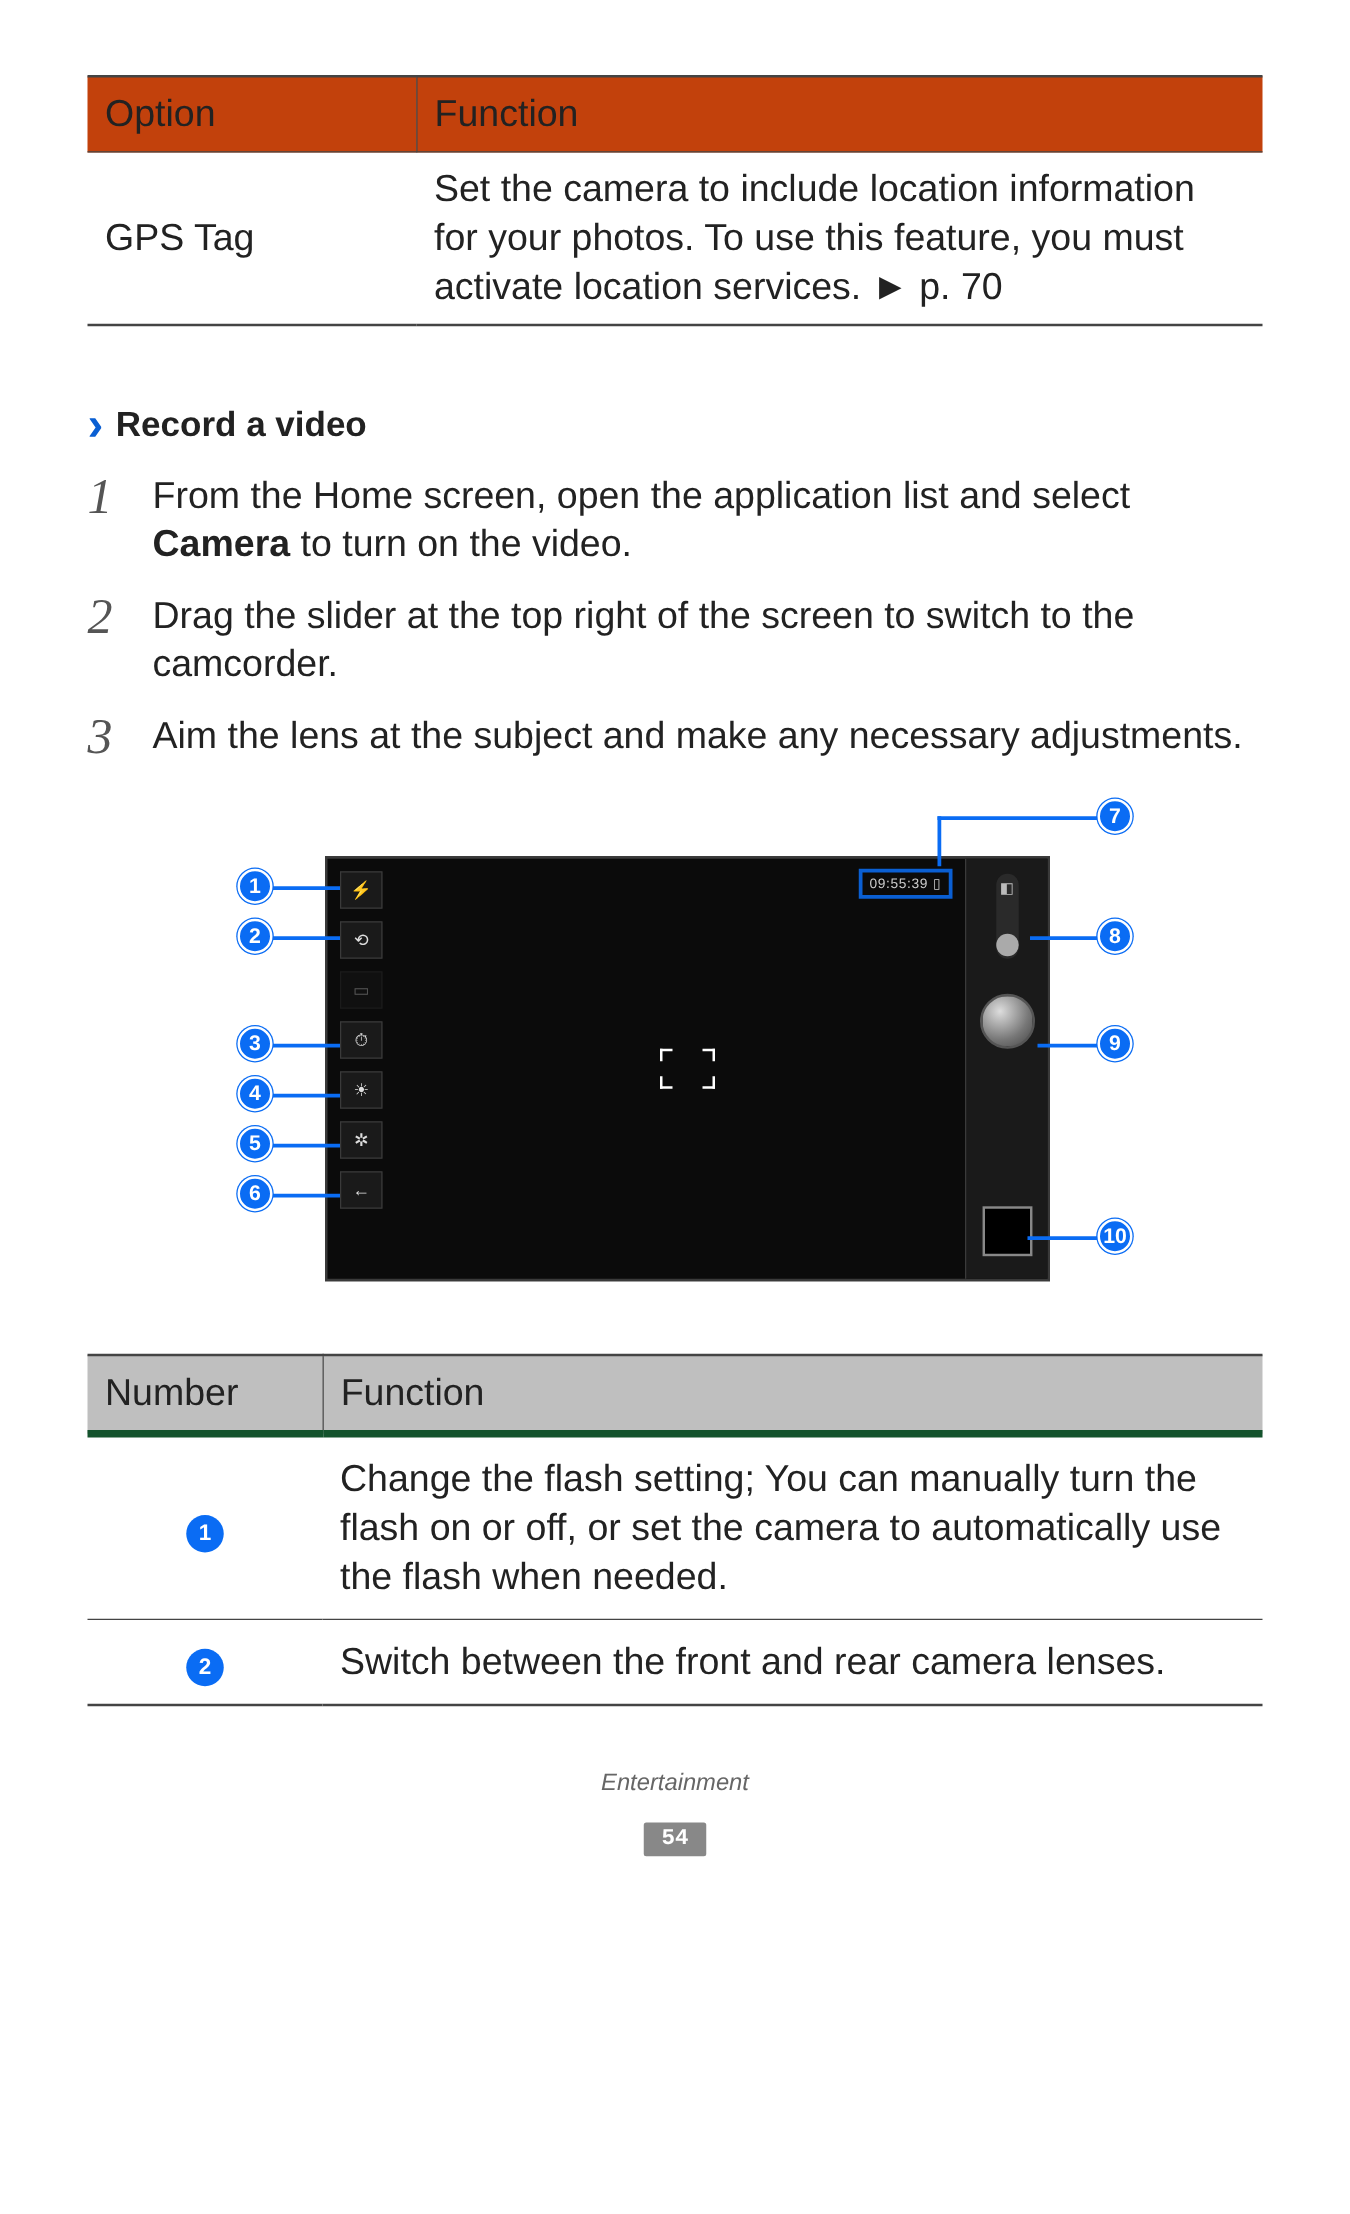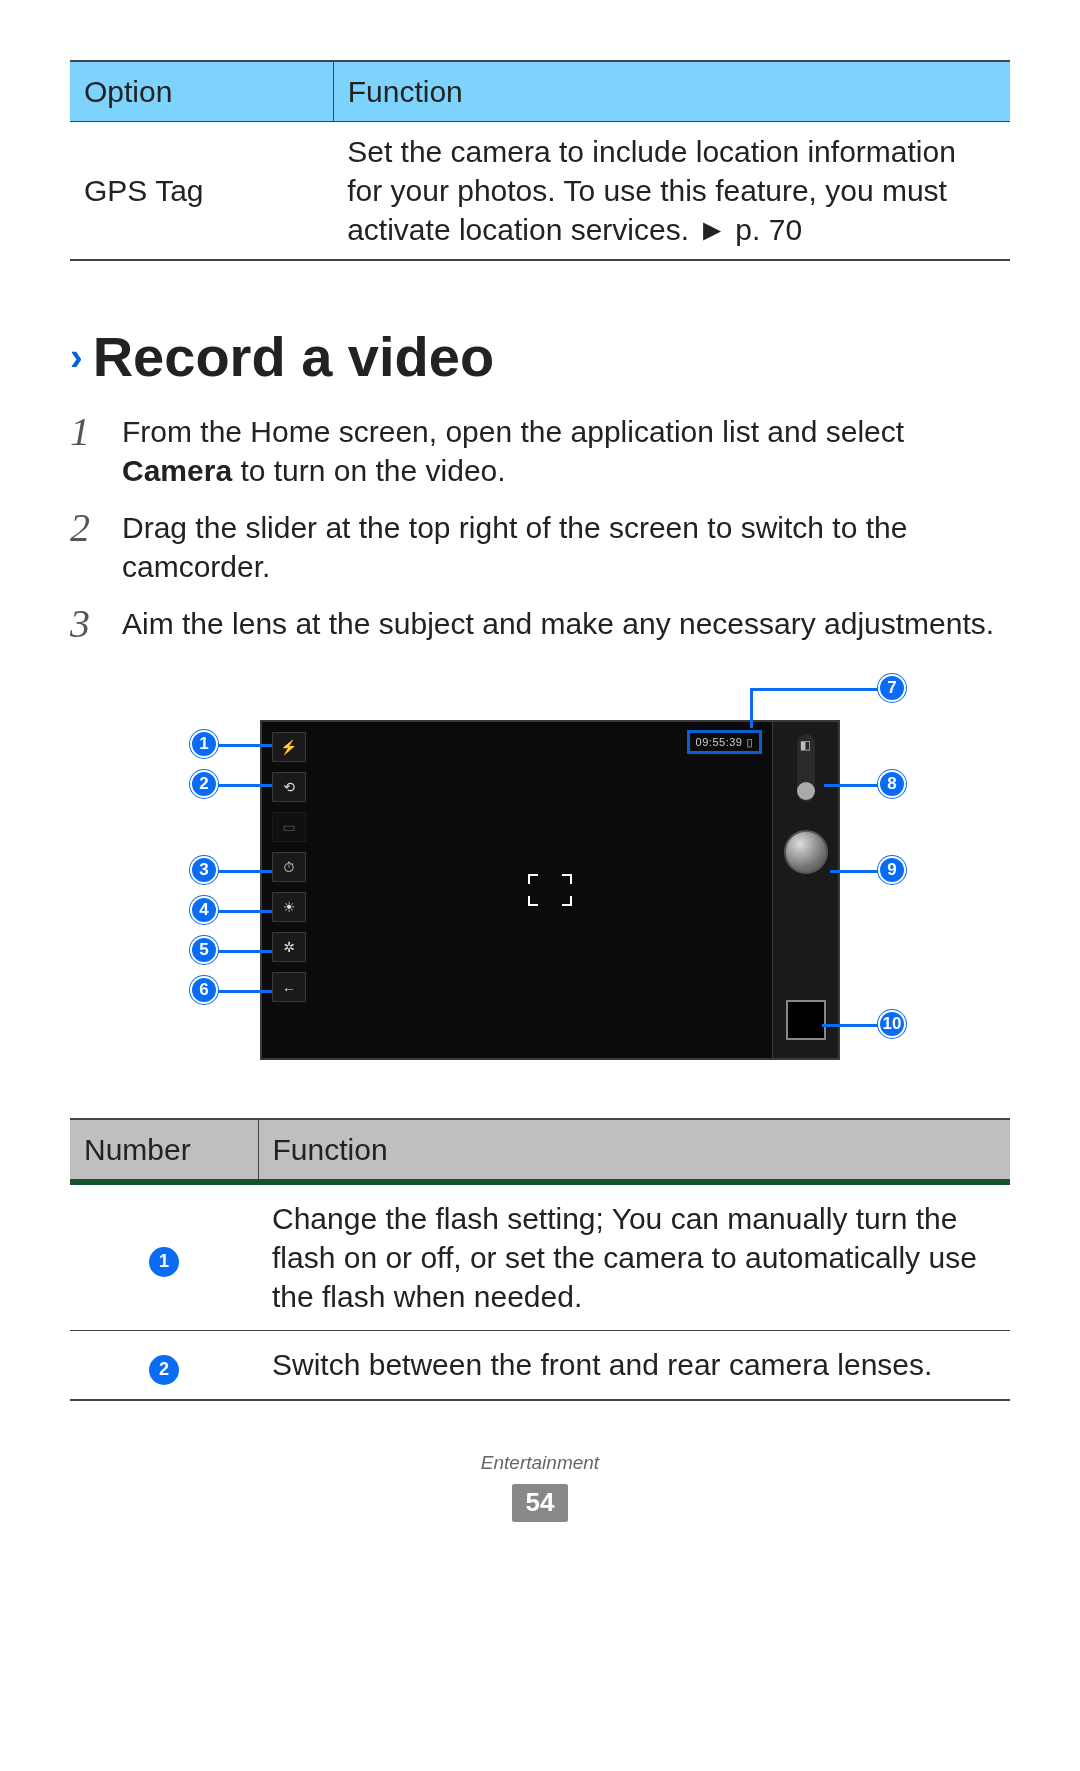--- a/index.html
+++ b/index.html
@@ -22,21 +22,21 @@
     border-bottom: 2px solid #444;
     margin-bottom: 60px;
   }
   .options-table th, .options-table td {
     text-align: left;
     padding: 10px 14px;
     vertical-align: middle;
     font-weight: 400;
   }
   .options-table thead th {
-    background: #7dd3fc;
+    background: #c2410c;
     border-bottom: 1px solid #444;
     font-weight: 400;
   }
   .options-table thead th:first-child { border-right: 1px solid #444; width: 28%; }
   .options-table tbody td { border-bottom: 1px solid #444; }
   .options-table tbody tr:last-child td { border-bottom: none; }
 
   
   .section-heading {
     display: flex;
@@ -44,21 +44,21 @@
     gap: 10px;
     margin-bottom: 18px;
   }
   .chevron {
     color: #0a5fd3;
     font-weight: 900;
     font-size: 38px;
     line-height: 1;
   }
   .section-title {
-    font-size: 56px;
+    font-size: 28px;
     font-weight: 700;
   }
 
   
   .steps { list-style: none; }
   .steps li {
     display: flex;
     gap: 18px;
     margin-bottom: 18px;
   }
@@ -222,23 +222,24 @@
     font-style: italic;
     color: #666;
     font-size: 19px;
     margin-bottom: 6px;
   }
   .page-num {
     display: inline-block;
     background: #888;
     color: #fff;
     padding: 2px 14px;
-    font-size: 26px;
+    font-size: 18px;
     font-weight: 700;
     border-radius: 2px;
+    font-family: Liberation Mono, monospace;
   }
 </style>
 </head>
 <body>
 
 <table class="options-table">
   <thead>
     <tr>
       <th>Option</th>
       <th>Function</th>

